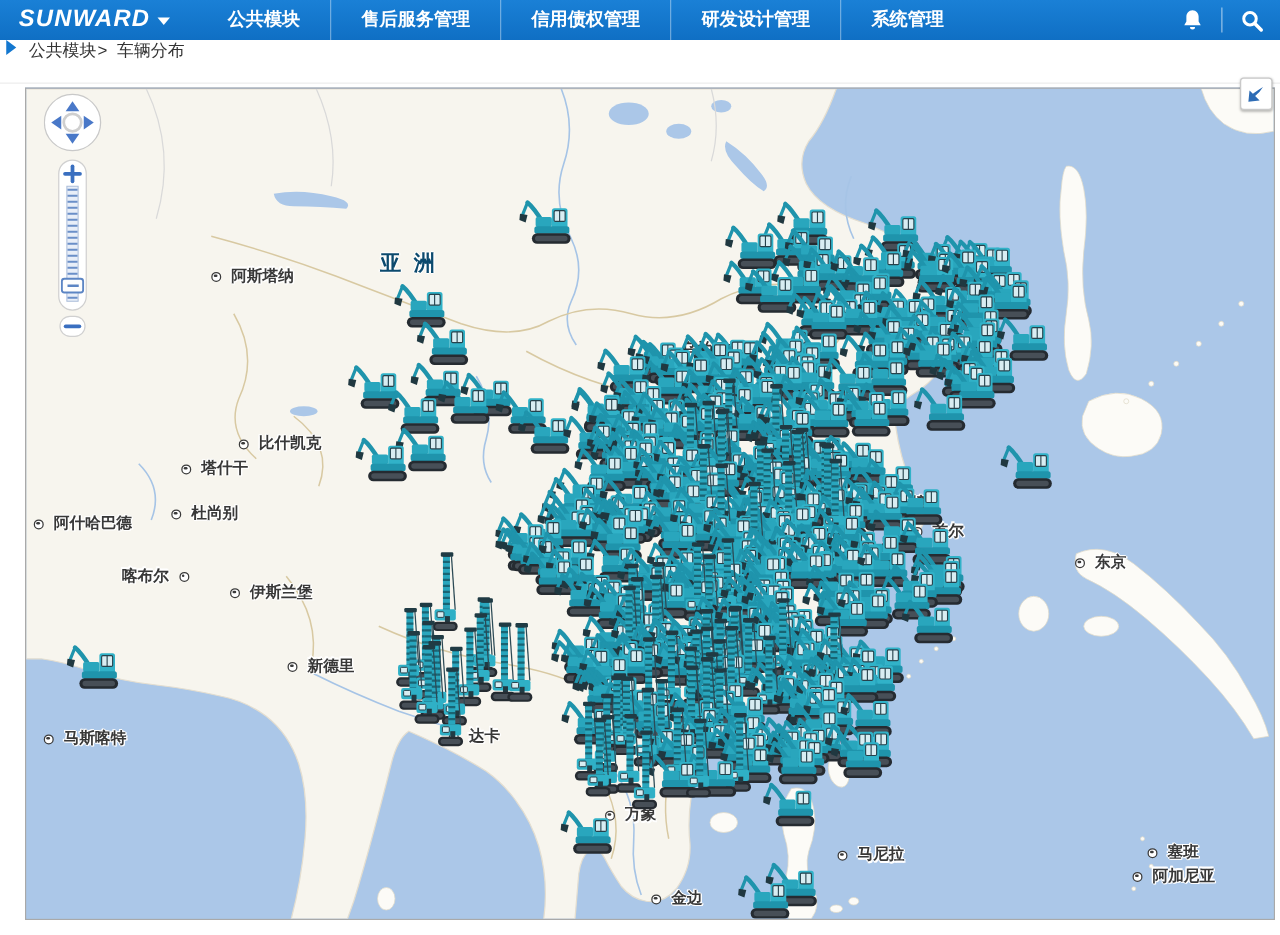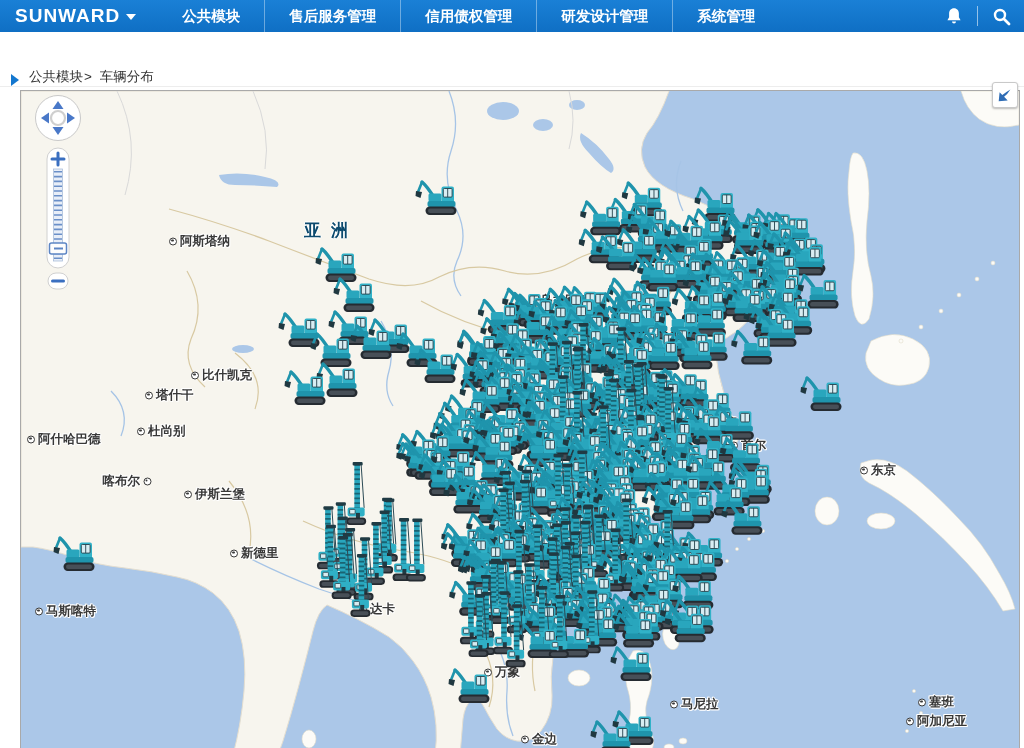--- a/index.html
+++ b/index.html
@@ -3,48 +3,48 @@
 <meta charset="utf-8">
 <style>
   * { margin:0; padding:0; box-sizing:border-box; }
   html,body { width:1024px; height:748px; overflow:hidden; background:#fff;
     font-family:"Liberation Sans", sans-serif; }
 
   
   .topbar { height:32px; background:linear-gradient(#1a80d6,#0f6fc4); display:flex;
     align-items:center; color:#fff; position:relative; }
   .logo { display:flex; align-items:center; gap:6px; padding:0 14px 0 15px; cursor:pointer; }
-  .logo-text { font-size:19px; font-weight:bold; letter-spacing:1px; }
+  .logo-text { font-size:19px; font-weight:bold; letter-spacing:1px; font-style:italic; }
   .logo-caret { width:0; height:0; border-left:5px solid transparent;
     border-right:5px solid transparent; border-top:6px solid #fff; margin-top:2px; }
   .mainnav { display:flex; align-items:center; height:100%; margin-left:8px; }
   .nav-item { padding:0 24px; font-size:14.5px; font-weight:bold; line-height:32px;
     cursor:pointer; position:relative; white-space:nowrap; }
   .nav-item + .nav-item { border-left:1px solid rgba(255,255,255,.38); }
   .header-right { margin-left:auto; display:flex; align-items:center; height:100%; }
   .hbtn { width:46px; height:100%; display:flex; align-items:center; justify-content:center;
     cursor:pointer; }
   .vdiv { width:1px; height:20px; background:rgba(255,255,255,.55); }
 
   
-  .crumbbar { height:55px; background:#fff; display:flex; align-items:flex-end;
-    border-bottom:1px solid #ededed; position:relative;padding-left:6px; }
+  .crumbbar { height:35px; background:#fff; display:flex; align-items:flex-start;
+    border-bottom:1px solid #ededed; position:relative; }
   .tri { width:0; height:0; border-top:6px solid transparent; border-bottom:6px solid transparent;
     border-left:8px solid #1377cf; margin-left:5px; cursor:pointer; }
   .crumb { margin-left:10px; font-size:13.5px; color:#333; }
   .crumb .sep { margin:0 4px 0 1px; color:#333; }
 
   
   .map-outer { position:relative; margin:3px 0 0 20px; width:1000px; height:666px; }
   .map-clip { position:absolute; inset:0; border:1px solid #a9a9a9; overflow:hidden;
     background:#abc7e8; }
   .layer { position:absolute; left:0; top:0; width:998px; height:664px; }
   .labels { position:absolute; left:0; top:0; width:998px; height:664px; pointer-events:none; }
 
-  .city { position:absolute; display:flex; align-items:center; gap:3px;
+  .city { position:absolute; display:flex; align-items:center; gap:8px;
     transform:translate(-4px,-50%); white-space:nowrap; }
   .city.dot-right { transform:translate(calc(-100% + 5px),-50%); }
   .city-dot { width:8px; height:8px; border:1.6px solid #3a3a3a; border-radius:50%;
     background:#fff; position:relative; flex:0 0 auto; }
   .city-dot::after { content:""; position:absolute; left:1.1px; top:1.1px; width:2.6px;
     height:2.6px; border-radius:50%; background:#3a3a3a; }
   .city-name { font-size:12.5px; font-weight:600; color:#383838;
     text-shadow:-1px 0 #fff,1px 0 #fff,0 -1px #fff,0 1px #fff,1px 1px #fff,-1px -1px #fff; }
 
   .asia-label { position:absolute; font-size:17px; letter-spacing:10px; color:#0c4a6e;

